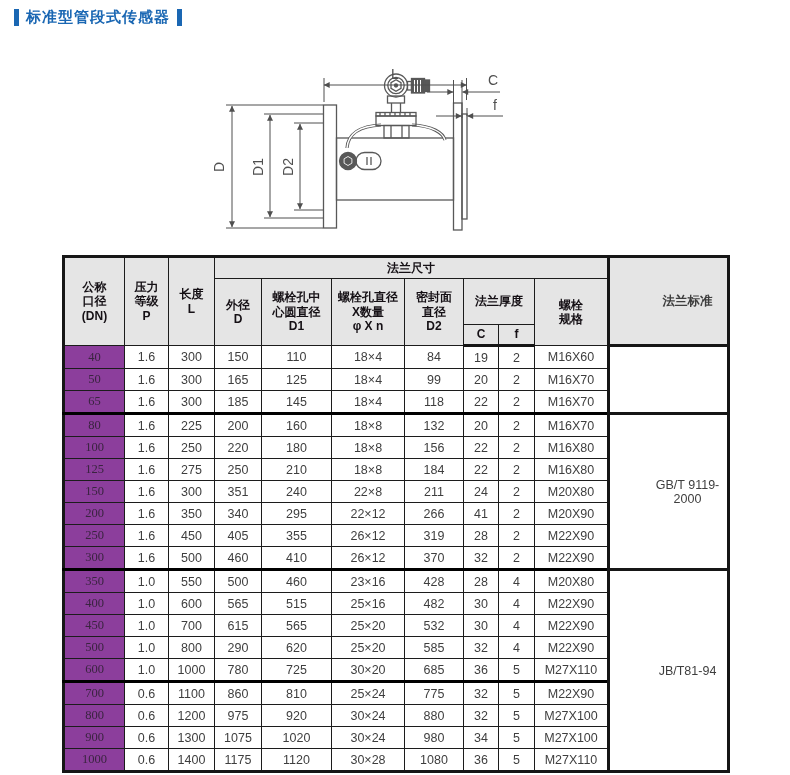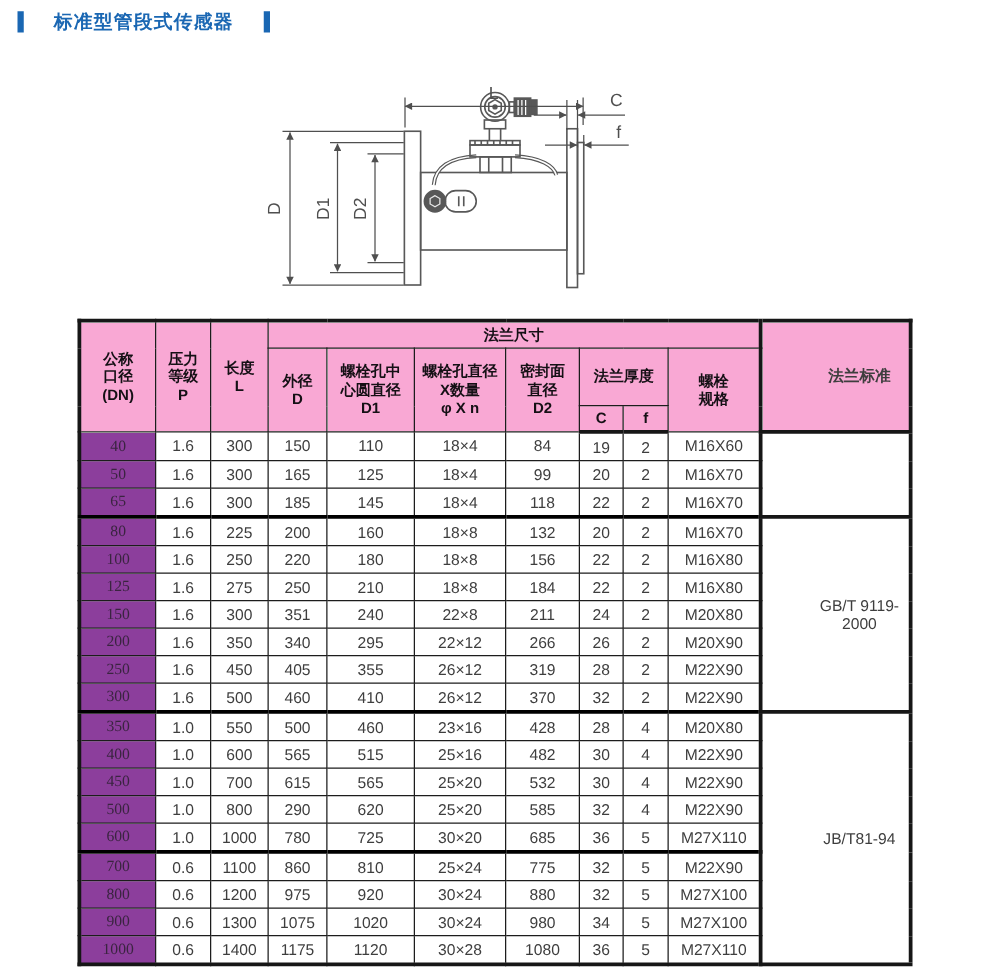--- a/index.html
+++ b/index.html
@@ -1,30 +1,30 @@
 <!DOCTYPE html>
 <html><head>
 <meta charset="utf-8">
 <style>
   html,body{margin:0;padding:0;background:#fff;}
   #page{position:relative;width:790px;height:775px;background:#fff;overflow:hidden;
         font-family:"Liberation Sans","DejaVu Sans",sans-serif;}
   
-  .title-bar{position:absolute;left:14px;top:8px;display:flex;align-items:center;gap:24px;justify-content:space-between;}
+  .title-bar{position:absolute;left:14px;top:8px;display:flex;align-items:center;gap:7px;justify-content:space-between;}
   .title-bar .bar{display:inline-block;width:5px;height:17px;background:#1A67B3;}
   .title-bar h1{margin:0;font-size:15px;font-weight:bold;color:#1A67B3;letter-spacing:1px;}
   
   #diagram{position:absolute;left:190px;top:28px;}
   
   table.spec{position:absolute;left:62px;top:255px;width:665px;height:500px;
              border-collapse:collapse;table-layout:fixed;
              border:3px solid #161616;}
   table.spec th,table.spec td{border:1px solid #1c1c1c;padding:0;text-align:center;
              vertical-align:middle;overflow:hidden;}
-  table.spec th{background:#f9a8d4;color:#151015;font-size:12px;font-weight:bold;
+  table.spec th{background:#e5e5e5;color:#151015;font-size:12px;font-weight:bold;
              line-height:1.2;white-space:pre-line;}
   table.spec thead tr:first-child{height:22px;}
   table.spec thead tr:nth-child(2){height:46px;}
   table.spec thead tr:nth-child(3){height:21px;}
   table.spec thead tr:last-child th{border-bottom:3px solid #161616;}
   table.spec thead tr:first-child th[colspan]{border-bottom:1px solid #1c1c1c;}
   table.spec tbody td{height:21px;font-size:12.5px;color:#3E3E3E;}
   table.spec tbody td.dn{background:#8C3E9C;color:#3A2440;font-family:Liberation Serif, serif;}
   table.spec tr.sep td{border-bottom:3px solid #000000;}
   table.spec .std-col{border-left:3px solid #161616;border-bottom:3px solid #161616;
@@ -295,21 +295,21 @@
       <td>M20X80</td>
     </tr>
         <tr>
       <td class="dn">200</td>
       <td>1.6</td>
       <td>350</td>
       <td>340</td>
       <td>295</td>
       <td>22×12</td>
       <td>266</td>
-      <td>26</td>
+      <td>41</td>
       <td>2</td>
       <td>M20X90</td>
     </tr>
         <tr>
       <td class="dn">250</td>
       <td>1.6</td>
       <td>450</td>
       <td>405</td>
       <td>355</td>
       <td>26×12</td>

